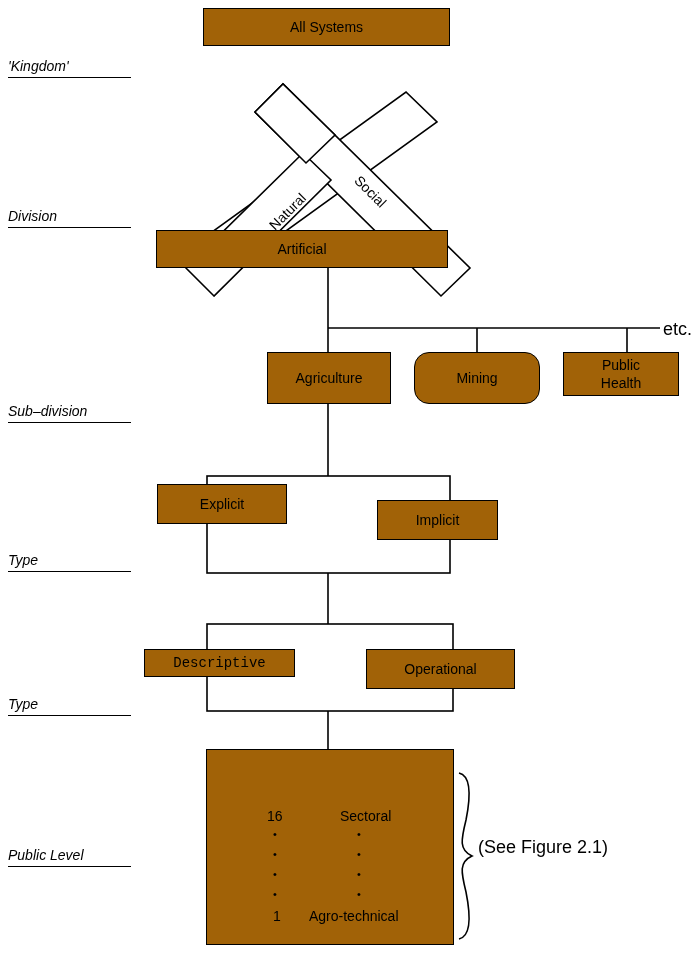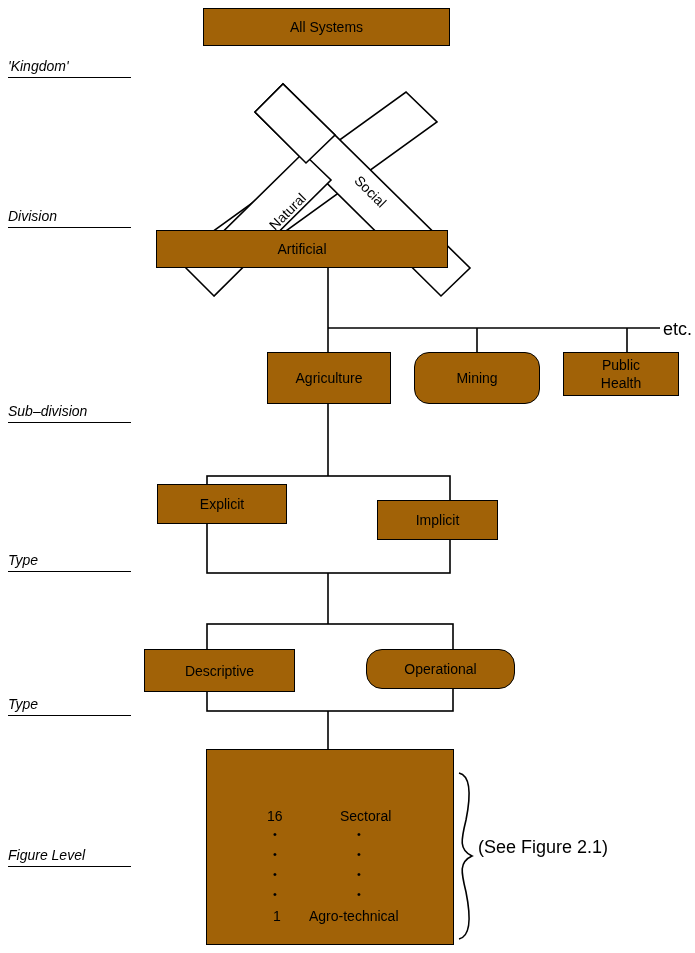--- a/index.html
+++ b/index.html
@@ -15,21 +15,21 @@
     svg { position: absolute; left: 0; top: 0; }
   </style>
 </head>
 <body>
 
 <div class="lvl" style="top:12px;">'Kingdom'</div>
 <div class="lvl" style="top:162px;">Division</div>
 <div class="lvl" style="top:357px;">Sub–division</div>
 <div class="lvl" style="top:506px;">Type</div>
 <div class="lvl" style="top:650px;">Type</div>
-<div class="lvl" style="top:801px;">Figure Level</div>
+<div class="lvl" style="top:801px;">Public Level</div>
 
 <div class="box" style="left:203px; top:8px; width:247px; height:38px;">
   <span>All Systems</span>
 </div>
 
 <svg width="695" height="953">
 
   <g>
     <polygon points="186,267 387,122 356,92 155,237" fill="#fff" stroke="#000" stroke-width="1.6" transform="translate(50,0)"></polygon>
   </g>
@@ -75,24 +75,24 @@
 Health</span>
 </div>
 
 <div class="box" style="left:157px; top:484px; width:130px; height:40px;">
   <span>Explicit</span>
 </div>
 <div class="box" style="left:377px; top:500px; width:121px; height:40px;">
   <span>Implicit</span>
 </div>
 
-<div class="box" style="left:144px; top:649px; width:151px; height:43px;">
+<div class="box" style="left:144px; top:649px; width:151px; height:28px;font-family:Liberation Mono, monospace;">
   <span>Descriptive</span>
 </div>
-<div class="box" style="left:366px; top:649px; width:149px; height:40px;border-radius:16px;">
+<div class="box" style="left:366px; top:649px; width:149px; height:40px;">
   <span>Operational</span>
 </div>
 
 <div class="box" style="left:206px; top:749px; width:248px; height:196px; display:block;">
   <div style="position:absolute; left:60px; top:57px;">16</div>
   <div style="position:absolute; left:125px; top:57px;margin-left:8px;">Sectoral</div>
   <div style="position:absolute; left:66px; top:74px; line-height:20px; font-size:11px;">
     <div>•</div>
     <div>•</div>
     <div>•</div>

